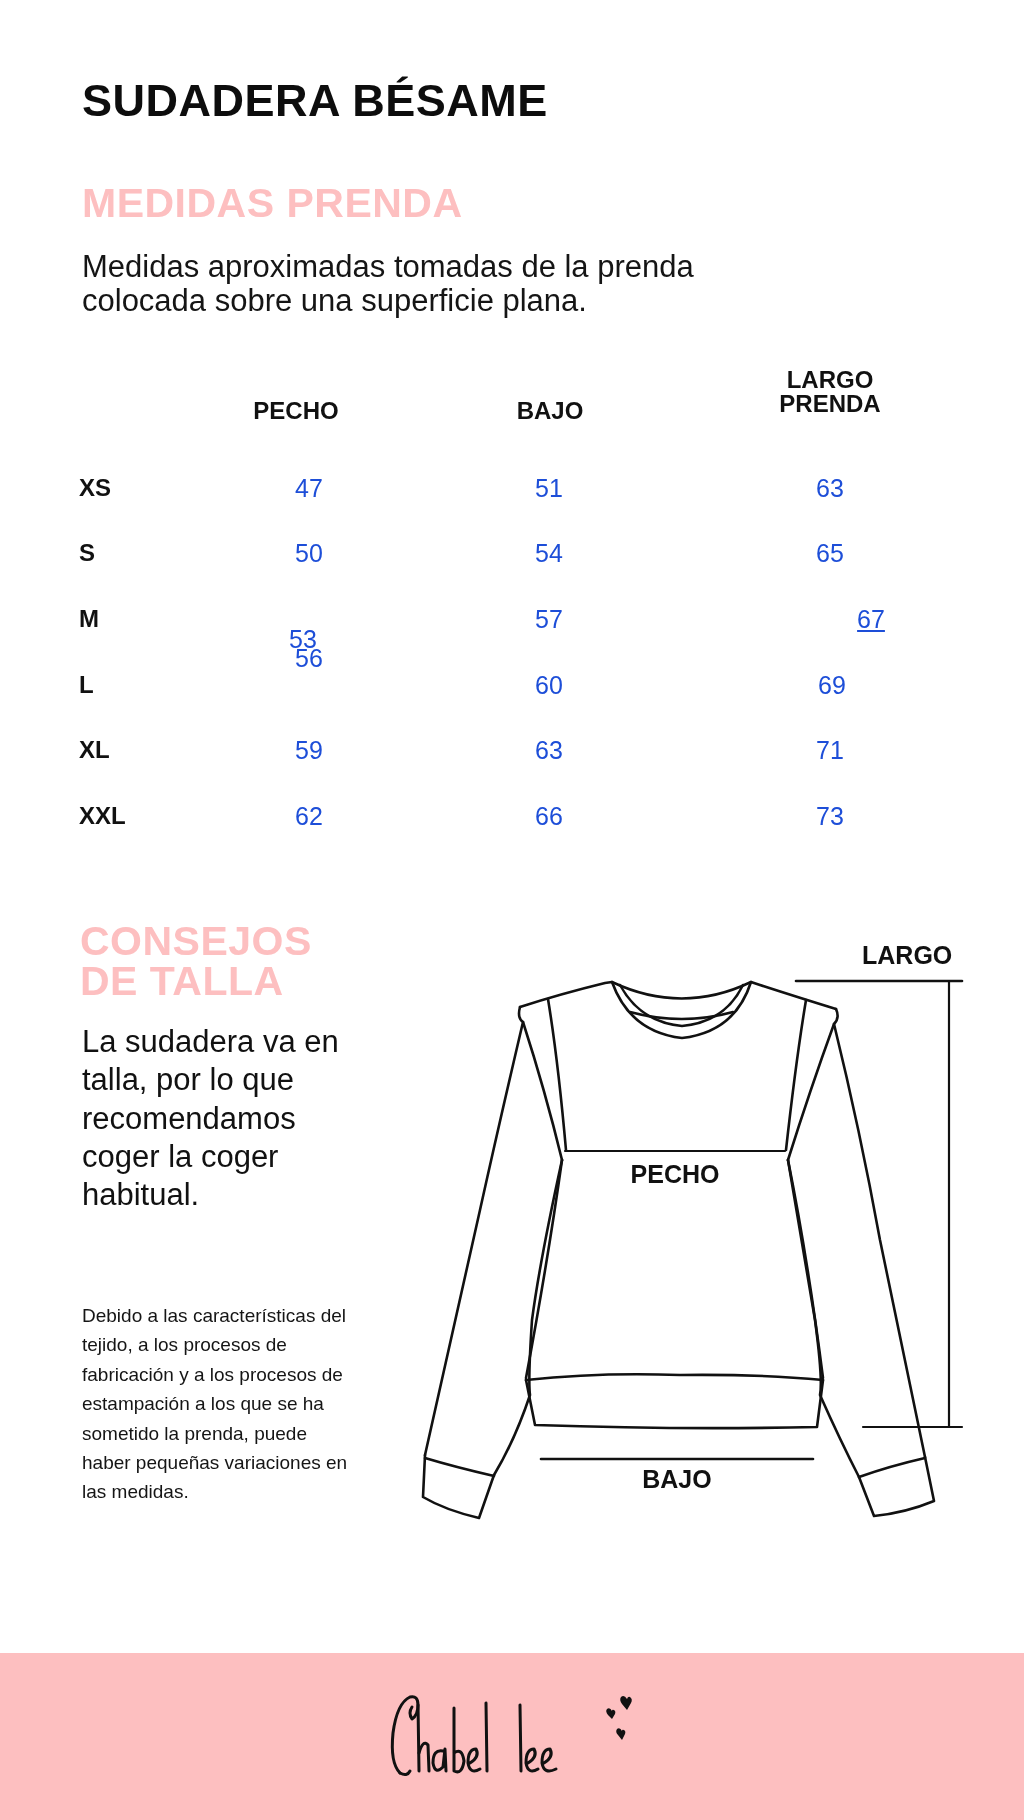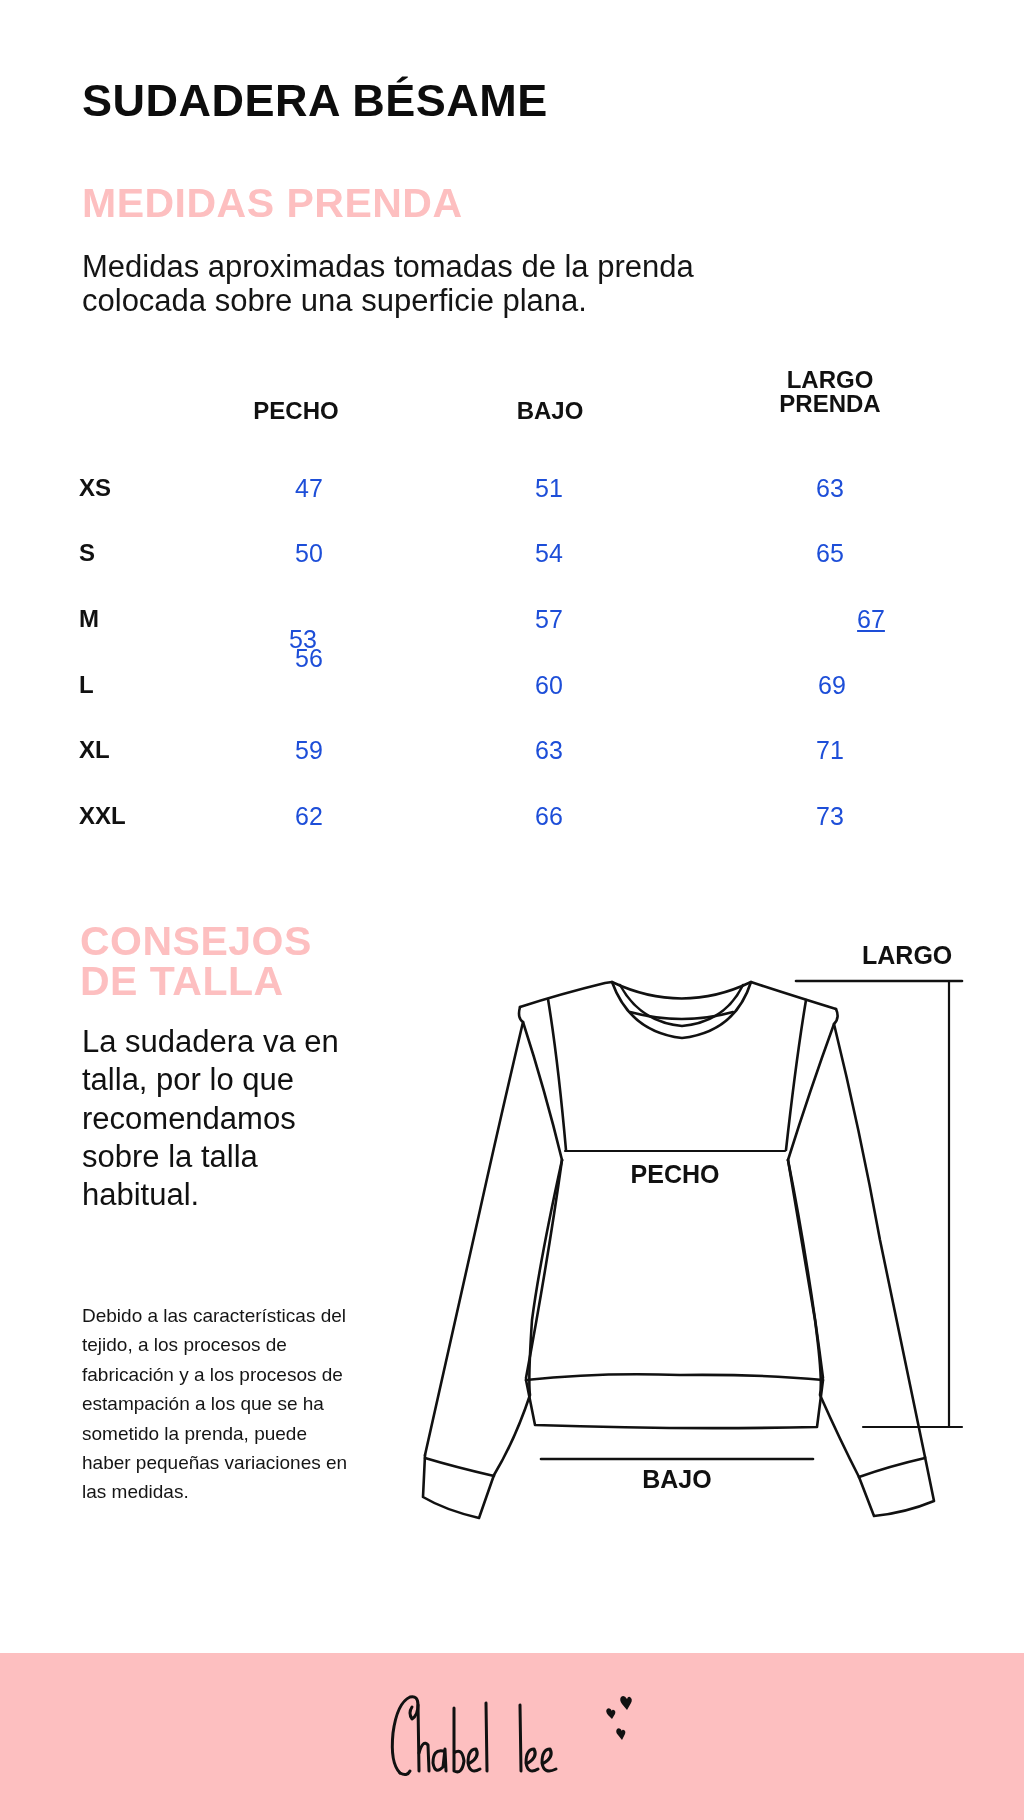--- a/index.html
+++ b/index.html
@@ -103,21 +103,21 @@
 
 <div class="abs pink-heading h-consejos">
   <div>CONSEJOS</div>
   <div>DE TALLA</div>
 </div>
 
 <div class="abs tip">
   <div>La sudadera va en</div>
   <div>talla, por lo que</div>
   <div>recomendamos</div>
-  <div>sobre la talla</div>
+  <div>coger la coger</div>
   <div>habitual.</div>
 </div>
 
 <div class="abs note">
   <div>Debido a las características del</div>
   <div>tejido, a los procesos de</div>
   <div>fabricación y a los procesos de</div>
   <div>estampación a los que se ha</div>
   <div>sometido la prenda, puede</div>
   <div>haber pequeñas variaciones en</div>

